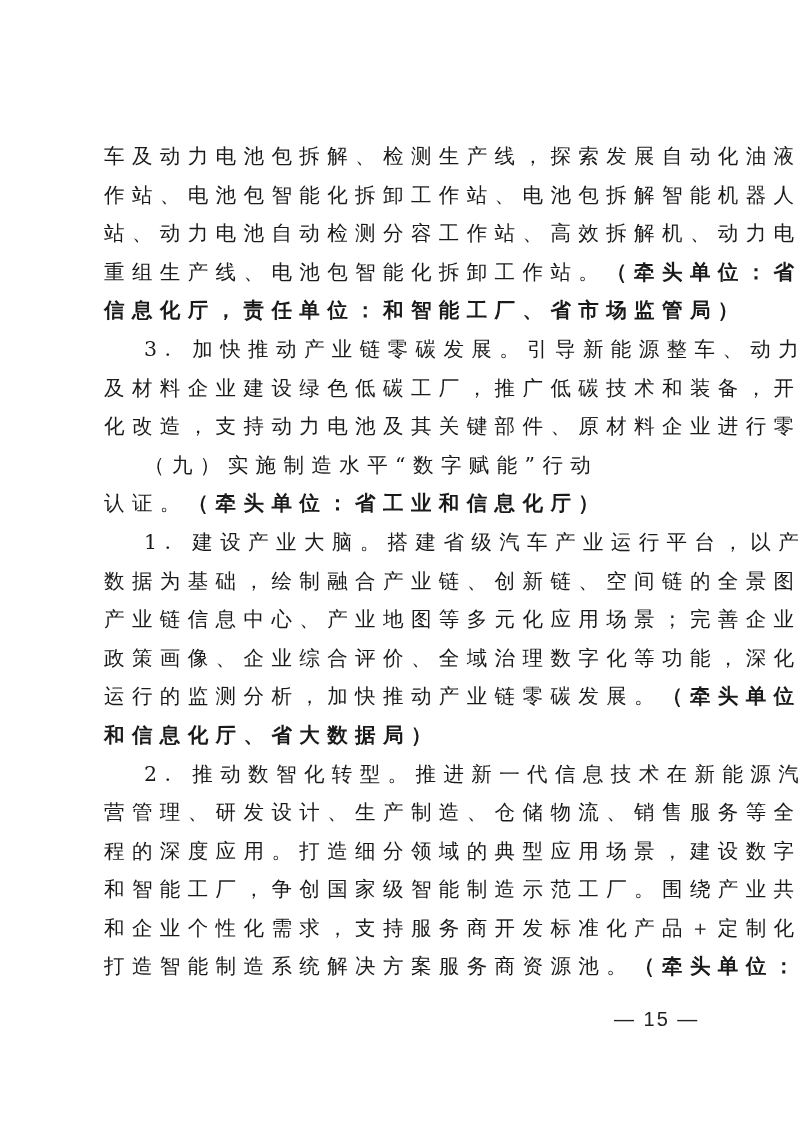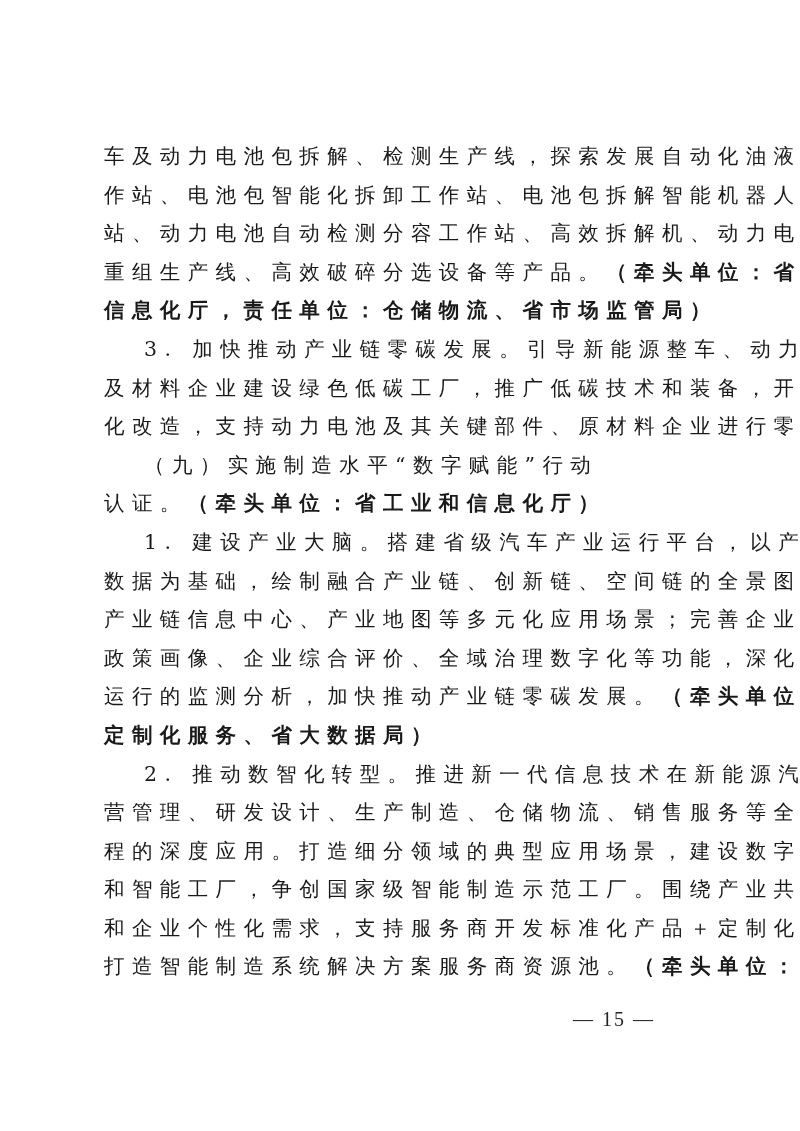--- a/index.html
+++ b/index.html
@@ -30,48 +30,48 @@
       overflow: visible;
     }
     .indent {
       padding-left: 40px;
     }
     .lead {
       font-weight: bold;
     }
     .page-number {
       position: absolute;
-      left: 573px;
+      left: 614px;
       top: 1008px;
-      font-family: Liberation Serif, serif;
+      font-family: Liberation Sans, sans-serif;
       font-size: 20px;
       letter-spacing: 2px;
       color: #222;
     }
   </style>
 </head>
 <body>
 
 <div class="page">
   <div class="line"><span>车及动力电池包拆解、检测生产线，探索发展自动化油液抽排工</span><span class="lead"></span></div>
   <div class="line"><span>作站、电池包智能化拆卸工作站、电池包拆解智能机器人工作</span><span class="lead"></span></div>
   <div class="line"><span>站、动力电池自动检测分容工作站、高效拆解机、动力电池梯次</span><span class="lead"></span></div>
-  <div class="line"><span>重组生产线、高效破碎分选设备等产品。</span><span class="lead">（牵头单位：省工业和</span></div>
-  <div class="line"><span></span><span class="lead">信息化厅，责任单位：仓储物流、省市场监管局）</span></div>
+  <div class="line"><span>重组生产线、电池包智能化拆卸工作站。</span><span class="lead">（牵头单位：省工业和</span></div>
+  <div class="line"><span></span><span class="lead">信息化厅，责任单位：和智能工厂、省市场监管局）</span></div>
   <div class="line indent"><span>3. 加快推动产业链零碳发展。引导新能源整车、动力电池</span><span class="lead"></span></div>
   <div class="line"><span>及材料企业建设绿色低碳工厂，推广低碳技术和装备，开展绿色</span><span class="lead"></span></div>
   <div class="line"><span>化改造，支持动力电池及其关键部件、原材料企业进行零碳工厂</span><span class="lead"></span></div>
   <div class="line indent"><span>（九）实施制造水平“数字赋能”行动</span><span class="lead"></span></div>
   <div class="line"><span>认证。</span><span class="lead">（牵头单位：省工业和信息化厅）</span></div>
   <div class="line indent"><span>1. 建设产业大脑。搭建省级汽车产业运行平台，以产业大</span><span class="lead"></span></div>
   <div class="line"><span>数据为基础，绘制融合产业链、创新链、空间链的全景图，构建</span><span class="lead"></span></div>
   <div class="line"><span>产业链信息中心、产业地图等多元化应用场景；完善企业画像、</span><span class="lead"></span></div>
   <div class="line"><span>政策画像、企业综合评价、全域治理数字化等功能，深化对产业</span><span class="lead"></span></div>
   <div class="line"><span>运行的监测分析，加快推动产业链零碳发展。</span><span class="lead">（牵头单位：省工业</span></div>
-  <div class="line"><span></span><span class="lead">定制化服务、省大数据局）</span></div>
+  <div class="line"><span></span><span class="lead">和信息化厅、省大数据局）</span></div>
   <div class="line indent"><span>2. 推动数智化转型。推进新一代信息技术在新能源汽车经</span><span class="lead"></span></div>
   <div class="line"><span>营管理、研发设计、生产制造、仓储物流、销售服务等全业务流</span><span class="lead"></span></div>
   <div class="line"><span>程的深度应用。打造细分领域的典型应用场景，建设数字化车间</span><span class="lead"></span></div>
   <div class="line"><span>和智能工厂，争创国家级智能制造示范工厂。围绕产业共性痛点</span><span class="lead"></span></div>
   <div class="line"><span>和企业个性化需求，支持服务商开发标准化产品＋定制化服务，</span><span class="lead"></span></div>
   <div class="line"><span>打造智能制造系统解决方案服务商资源池。</span><span class="lead">（牵头单位：省工业</span></div>
 </div>
 
 <div class="page-number">— 15 —</div>
 

